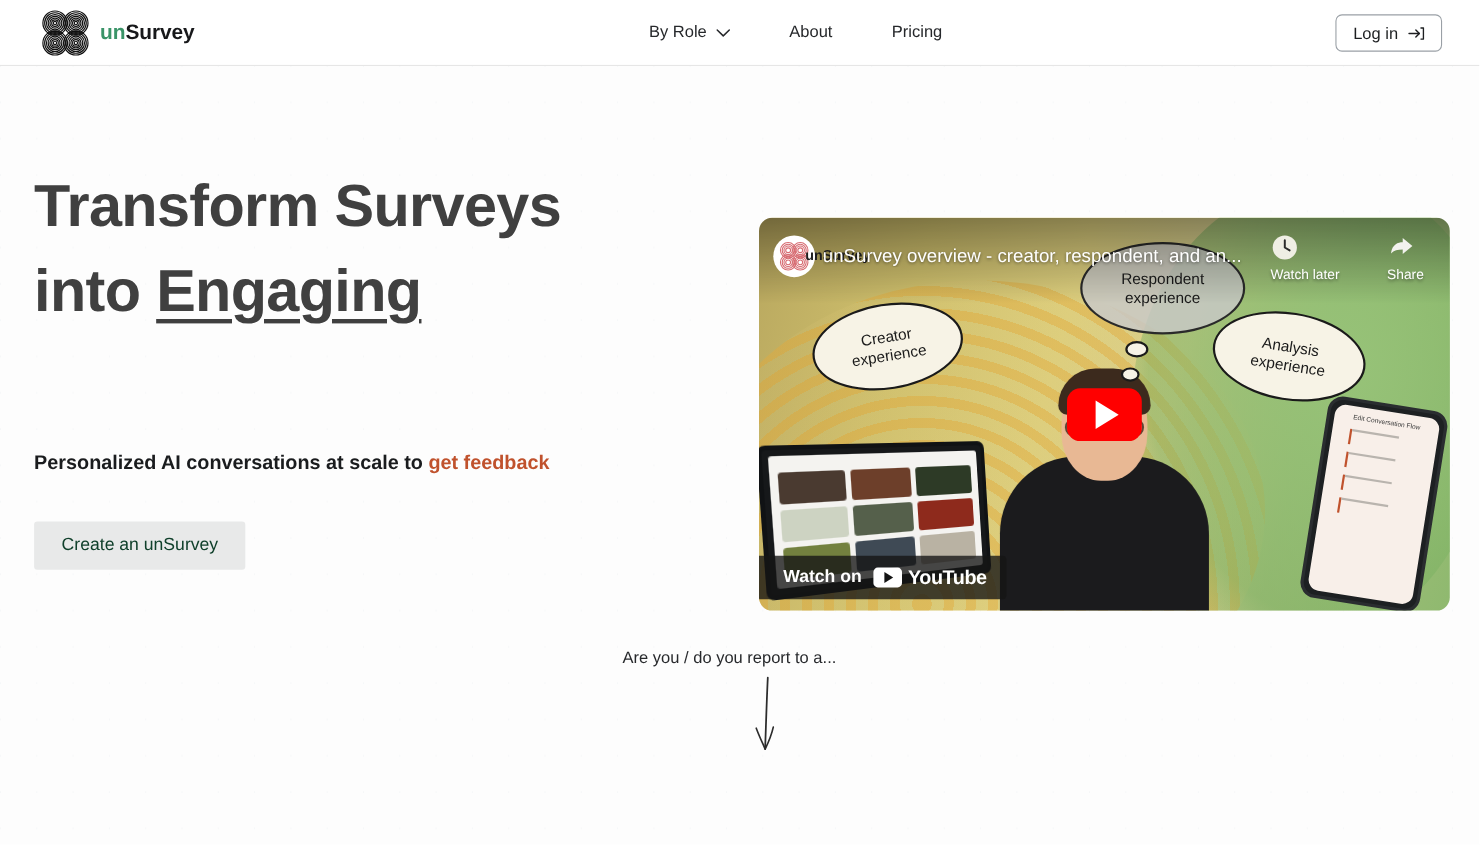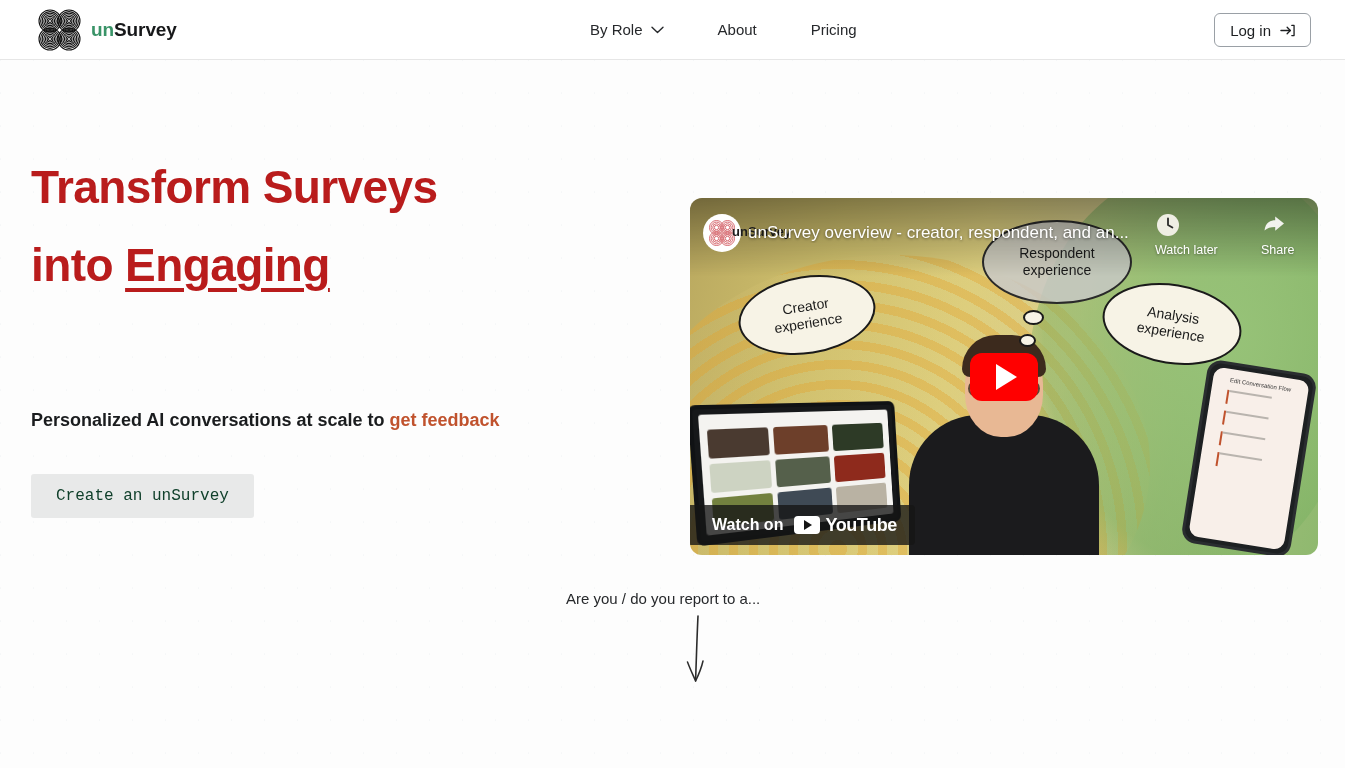--- a/index.html
+++ b/index.html
@@ -63,22 +63,22 @@
     background-image:
       linear-gradient(135deg, rgba(120,150,170,0.055) 0 1.2px, transparent 1.2px 10px),
       linear-gradient(45deg, rgba(120,150,170,0.045) 0 1.2px, transparent 1.2px 10px);
     background-size: 33px 33px, 33px 33px;
   }
 
   
   .headline {
     position: absolute; left: 31px; top: 148px;
     width: 620px;
-    font-size: 46px; line-height: 78px; font-weight: bold;
-    color: #b91c1c; letter-spacing: -0.6px;
+    font-size: 54px; line-height: 78px; font-weight: bold;
+    color: #404040; letter-spacing: -0.6px;
   }
   .headline .uline {
     text-decoration: underline;
     text-decoration-thickness: 4px;
     text-underline-offset: 7px;
   }
   .subhead {
     position: absolute; left: 31px; top: 410px;
     font-size: 18px; font-weight: bold; color: #1a1c1e;
     white-space: nowrap;
@@ -95,21 +95,21 @@
     background: #10402b; color: #ffffff;
     font-size: 16px; font-weight: bold;
     border: none; border-radius: 6px; cursor: pointer;
     white-space: nowrap; font-family: inherit;
   }
   .btn-secondary {
     height: 44px; padding: 0 25px;
     display: flex; align-items: center; justify-content: center;
     background: #e8e9e9; color: #10402b;
     font-size: 16px; border: none; border-radius: 3px; cursor: pointer;
-    white-space: nowrap; font-family: Liberation Mono, monospace;
+    white-space: nowrap; font-family: Liberation Sans, sans-serif;
   }
 
   .backed { position: absolute; left: 31px; top: 554px; }
   .backed-label { font-size: 13px; color: #3b3d40; margin-bottom: 7px; }
   .backed-row { display: flex; align-items: center; gap: 9px; }
   .yc-mark {
     width: 28px; height: 28px; border-radius: 5px;
     background: #f26522; color: #fff;
     font-size: 20px; font-weight: bold;
     display: flex; align-items: center; justify-content: center;

